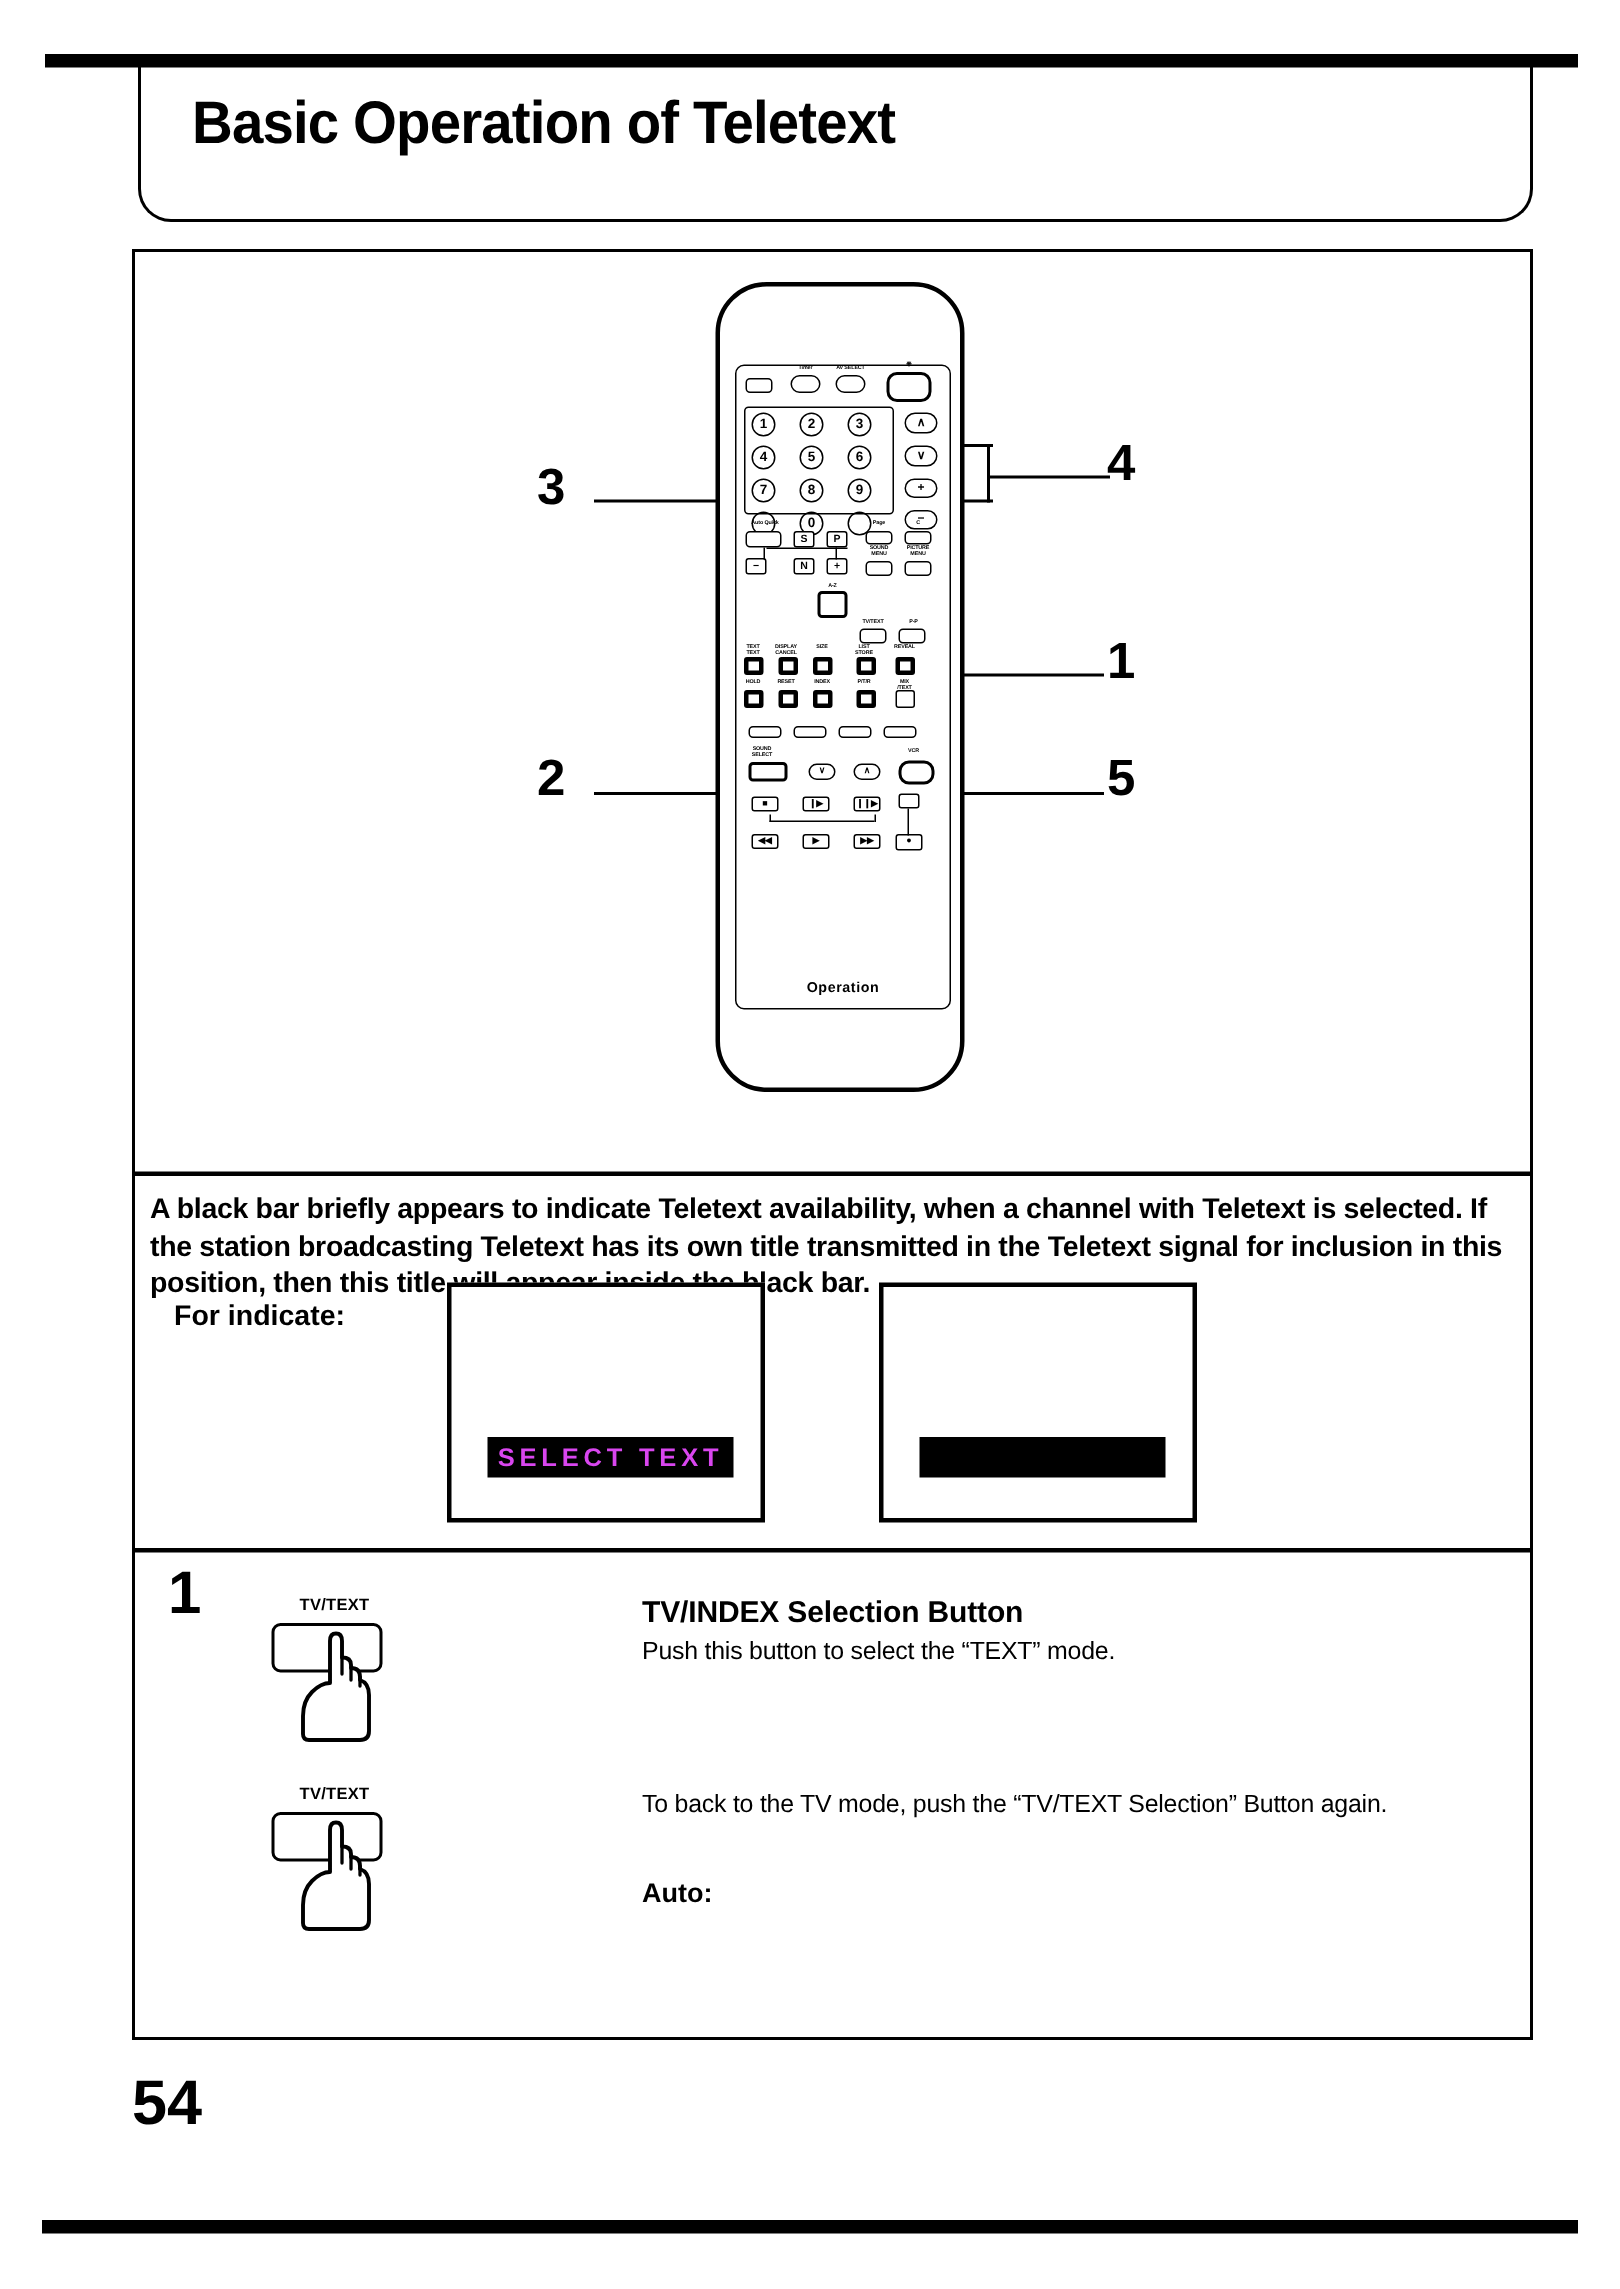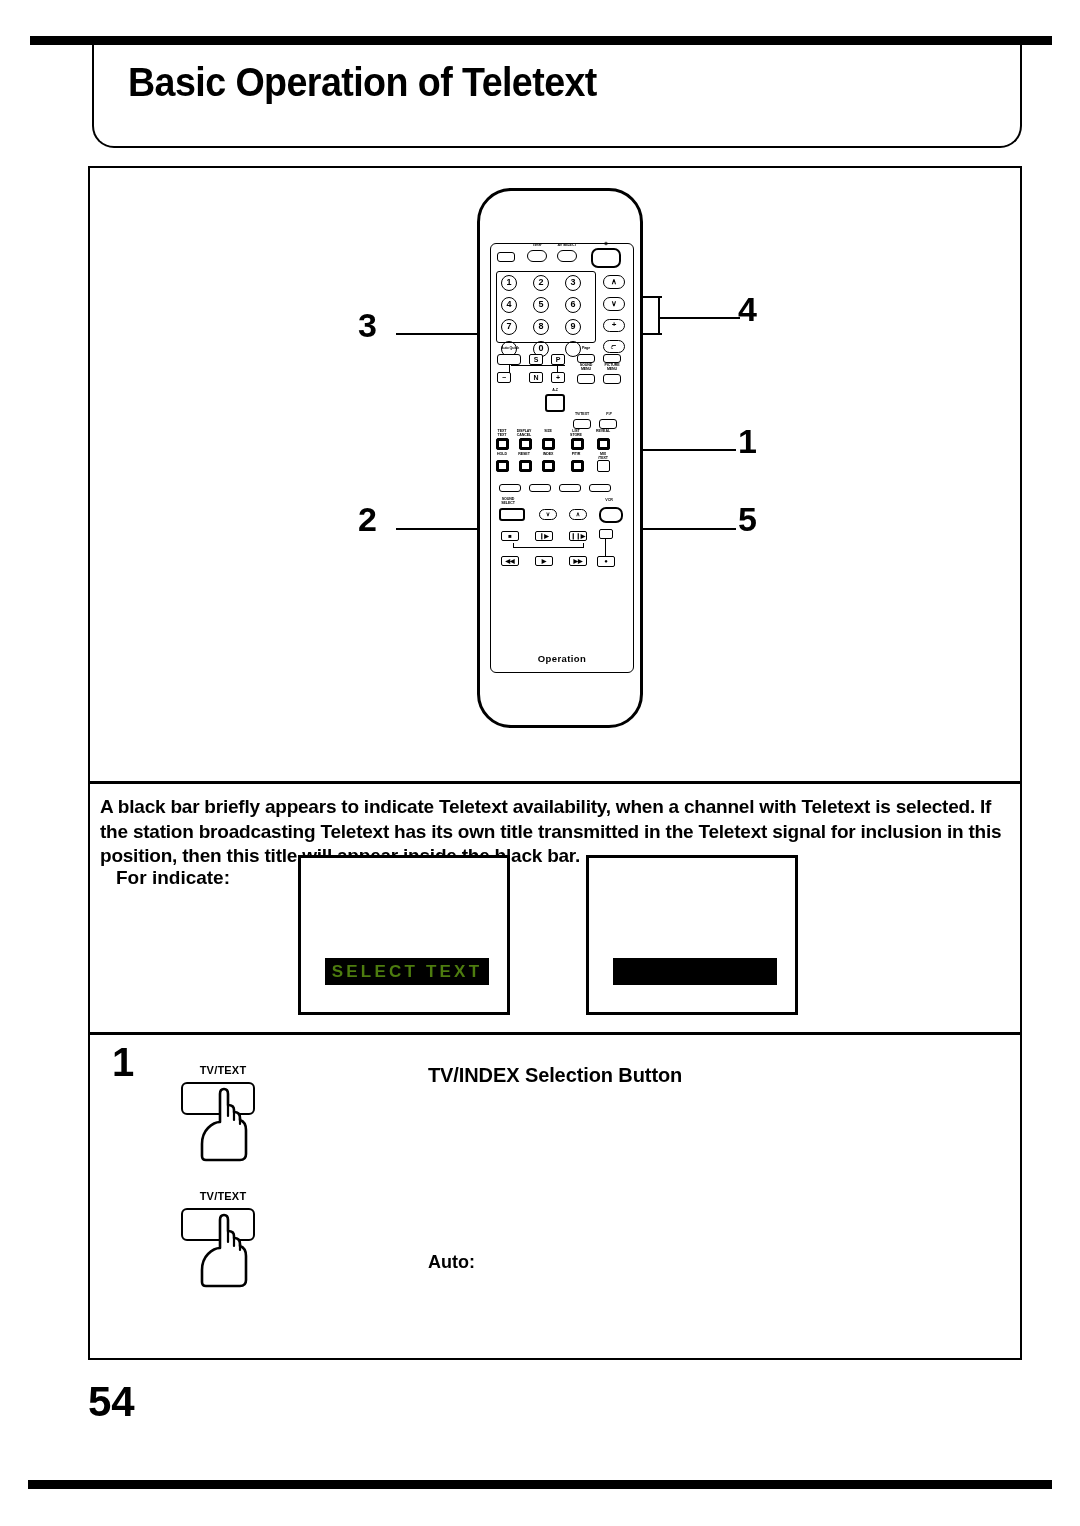--- a/index.html
+++ b/index.html
@@ -204,21 +204,21 @@
   
   .tv-screen {
     position: absolute;
     border: 3px solid #000;
     background: #fff;
     box-sizing: border-box;
   }
   .tv-bar {
     position: absolute;
     background: #000;
-    color: #4d7c0f;
+    color: #d946ef;
     font-size: 17px;
     font-weight: bold;
     letter-spacing: 3.2px;
     text-align: center;
     line-height: 27px;
     font-family: "Liberation Sans", sans-serif;
   }
 
   
   .step-block {
@@ -501,29 +501,31 @@
     <div class="btn-icon" style="left:78px; top:32px;">
       <div class="cap">TV/TEXT</div>
       <div class="btn-shape"></div>
       <svg width="110" height="100" viewBox="0 0 110 100">
         <path d="M52 30 L52 58 Q46 58 40 64 Q34 70 34 80 L34 92 Q34 96 38 96 L72 96 Q78 96 78 90 L78 66 Q78 58 72 56 L72 54 Q72 48 66 48 L66 46 Q66 41 60 41 L60 30 Q60 25 56 25 Q52 25 52 30 Z" fill="#fff" stroke="#000" stroke-width="2.6" stroke-linejoin="round"></path>
         <path d="M60 41 L60 52 M66 48 L66 56 M72 54 L72 60" fill="none" stroke="#000" stroke-width="2.2" stroke-linecap="round"></path>
       </svg>
     </div>
 
     <div class="instr-head" style="left:338px; top:32px;">TV/INDEX Selection Button</div>
+    <div class="instr-body" style="left:338px; top:58px; width:560px;">Push this button to select the “TEXT” mode.</div>
 
     <div class="btn-icon" style="left:78px; top:158px;">
       <div class="cap">TV/TEXT</div>
       <div class="btn-shape"></div>
       <svg width="110" height="100" viewBox="0 0 110 100">
         <path d="M52 30 L52 58 Q46 58 40 64 Q34 70 34 80 L34 92 Q34 96 38 96 L72 96 Q78 96 78 90 L78 66 Q78 58 72 56 L72 54 Q72 48 66 48 L66 46 Q66 41 60 41 L60 30 Q60 25 56 25 Q52 25 52 30 Z" fill="#fff" stroke="#000" stroke-width="2.6" stroke-linejoin="round"></path>
         <path d="M60 41 L60 52 M66 48 L66 56 M72 54 L72 60" fill="none" stroke="#000" stroke-width="2.2" stroke-linecap="round"></path>
       </svg>
     </div>
 
+    <div class="instr-body" style="left:338px; top:160px; width:580px;">To back to the TV mode, push the “TV/TEXT Selection” Button again.</div>
 
     <div class="note-head" style="left:338px; top:220px;">Auto:</div>
   </div>
 
 </div>
 
 <div class="page-number">54</div>
 
 </body></html>

